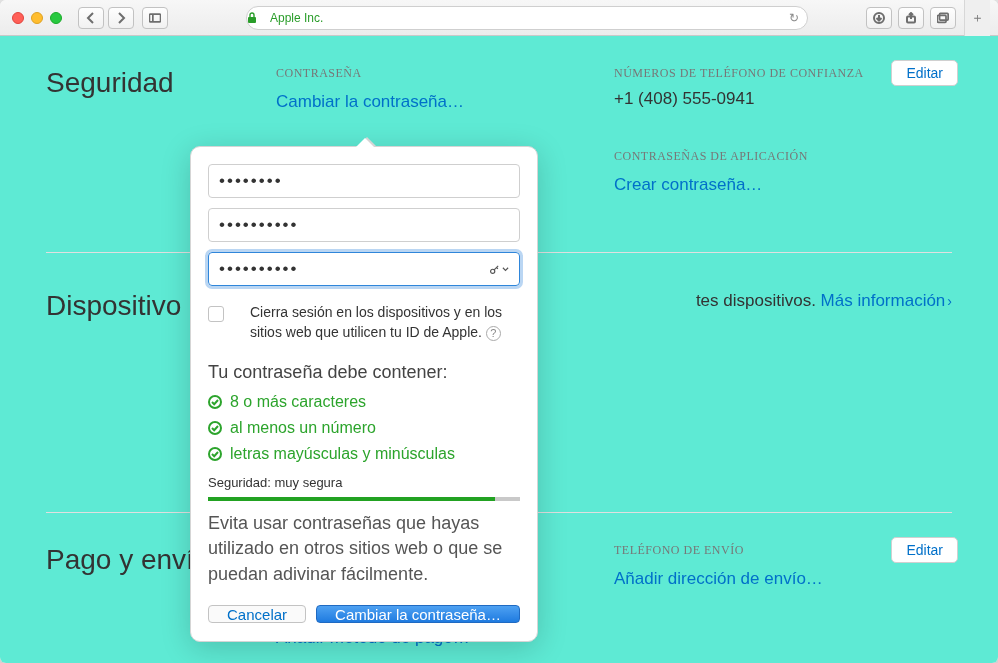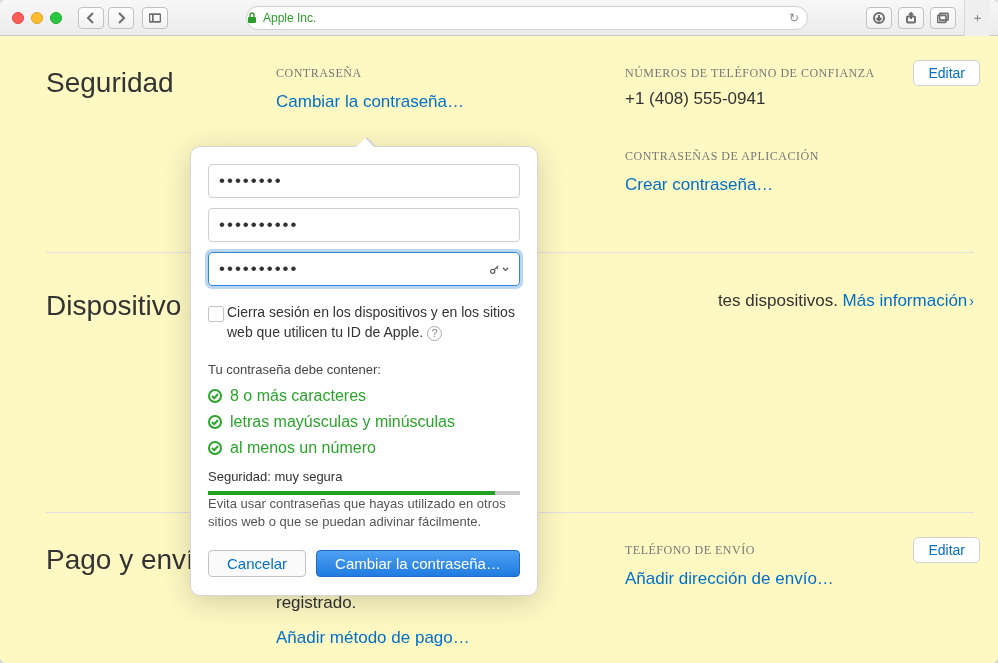--- a/index.html
+++ b/index.html
@@ -21,30 +21,30 @@
   .t-max   { background:#28c940; border:1px solid #1aab29; }
   .tb-group { display:flex; gap:4px; }
   .tb-btn { height:22px; min-width:26px; padding:0 6px;
     background:linear-gradient(#fefefe,#f1f1f1);
     border:1px solid #c2c2c2; border-radius:4px; display:flex;
     align-items:center; justify-content:center; color:#6e6e6e; }
   .tb-btn svg { width:12px; height:12px; fill:none; stroke:#6e6e6e;
     stroke-width:2; }
   .addr { flex:1; margin:0 50px 0 70px; height:24px; background:#fff;
     border:1px solid #cfcfcf; border-radius:12px; display:flex;
-    align-items:center; justify-content:center; gap:6px; color:#3c3c3c;
+    align-items:center; justify-content:center; gap:13px; color:#3c3c3c;
     font-size:12px; }
   .addr .reload { margin-left:auto; padding:0 8px; color:#8a8a8a; }
   .tb-right { display:flex; gap:6px; align-items:center; }
   .newtab { width:26px; height:36px; display:flex; align-items:center;
     justify-content:center; color:#7a7a7a; border-left:1px solid #d7d7d7;
     background:#efefef; }
 
   
-  .page { flex:1; background:#fef9c3; padding:30px 24px 10px 46px;
+  .page { flex:1; background:#5eead4; padding:30px 46px 10px 46px;
     overflow:hidden; position:relative; }
   .section { display:flex; padding-bottom:54px; border-bottom:1px solid #e0e0e0; }
   .section + .section { padding-top:36px; }
   .section-head { width:230px; font-size:28px; font-weight:400;
     color:#333; line-height:1.2; }
   .section-body { flex:1; display:flex; gap:0; }
   .col { flex:1; padding-right:30px; }
   .col-right { display:flex; flex-direction:column; position:relative; }
   .sub-hdr { font-size:12px; letter-spacing:.5px; color:#777;
     margin-bottom:8px;font-family:Liberation Serif, serif; }
@@ -67,43 +67,43 @@
     border-width:10px; left:175px; }
   .pw-input { width:100%; height:34px; border:1px solid #cfcfcf;
     border-radius:4px; padding:0 10px; font-size:17px; letter-spacing:2px;
     display:flex; align-items:center; color:#333; position:relative; }
   .pw-input + .pw-input { margin-top:10px; }
   .pw-input.focused { border:1px solid #2f86da;
     box-shadow:0 0 0 3px rgba(56,138,222,.35); }
   .pw-input .key { position:absolute; right:10px; display:flex;
     align-items:center; gap:2px; }
   .pw-input .key svg { stroke:#555; fill:#555; }
-  .chk-row { display:flex; align-items:flex-start; gap:3px;
+  .chk-row { display:flex; align-items:flex-start; gap:26px;
     margin-top:17px; }
   .chk { width:16px; height:16px; border:1px solid #c3c3c3;
     border-radius:3px; margin-top:3px; flex:none; }
   .chktxt { font-size:14px; color:#333; line-height:1.4; }
   .helpq { display:inline-flex; width:15px; height:15px;
     border:1px solid #aaa; border-radius:50%; font-size:11px;
     align-items:center; justify-content:center; color:#888; }
-  .rules-title { font-size:13px; color:#444; margin-top:20px;
+  .rules-title { font-size:18px; color:#444; margin-top:20px;
     margin-bottom:10px; }
   .rule { display:flex; align-items:center; gap:8px; color:#2ca42c;
     font-size:16px; margin-bottom:8px; }
   .rule svg { width:14px; height:14px; fill:none; stroke:#2ca42c;
     stroke-width:2; }
   .strength-lbl { font-size:13px; color:#333; margin-top:12px; }
   .meter { margin-top:7px; height:4px; background:#c9c9c9; width:100%;
     position:relative; }
   .meter .fill { position:absolute; left:0; top:0; bottom:0; width:92%;
     background:#22a222; }
-  .advice { font-size:13px; color:#555; line-height:1.4; }
+  .advice { font-size:18px; color:#555; margin-top:10px; line-height:1.4; }
   .pop-actions { margin-top:18px; display:flex; gap:10px;
     justify-content:center; }
-  .btn { height:27px; padding:0 18px; border-radius:4px;
+  .btn { height:18px; padding:0 18px; border-radius:4px;
     font-size:15px; border:1px solid #c3c3c3; background:#fafafa;
     color:#0070c9; cursor:pointer; }
   .btn.primary { background:linear-gradient(#4ea1f2,#1f7be0);
     border:1px solid #1f6ac2; color:#fff; }
   .caret { font-size:14px; color:#0070c9; margin-left:2px; }
   .lockico { width:10px; height:12px; }
 </style>
 </head>
 <body>
 
@@ -251,28 +251,28 @@
             <circle cx="7" cy="7" r="6"></circle>
             <polyline points="4,7 6.2,9.2 10,5"></polyline>
           </svg>
         <span>8 o más caracteres</span>
       </div>
       <div class="rule">
         <svg viewBox="0 0 14 14">
             <circle cx="7" cy="7" r="6"></circle>
             <polyline points="4,7 6.2,9.2 10,5"></polyline>
           </svg>
-        <span>letras mayúsculas y minúsculas</span>
+        <span>al menos un número</span>
       </div>
       <div class="rule">
         <svg viewBox="0 0 14 14">
             <circle cx="7" cy="7" r="6"></circle>
             <polyline points="4,7 6.2,9.2 10,5"></polyline>
           </svg>
-        <span>al menos un número</span>
+        <span>letras mayúsculas y minúsculas</span>
       </div>
 
       <div class="strength-lbl">Seguridad: muy segura</div>
       <div class="meter">
         <div class="fill"></div>
       </div>
       <div class="advice">Evita usar contraseñas que hayas utilizado en otros sitios web o que se puedan adivinar fácilmente.</div>
 
       <div class="pop-actions">
         <button class="btn">Cancelar</button>

